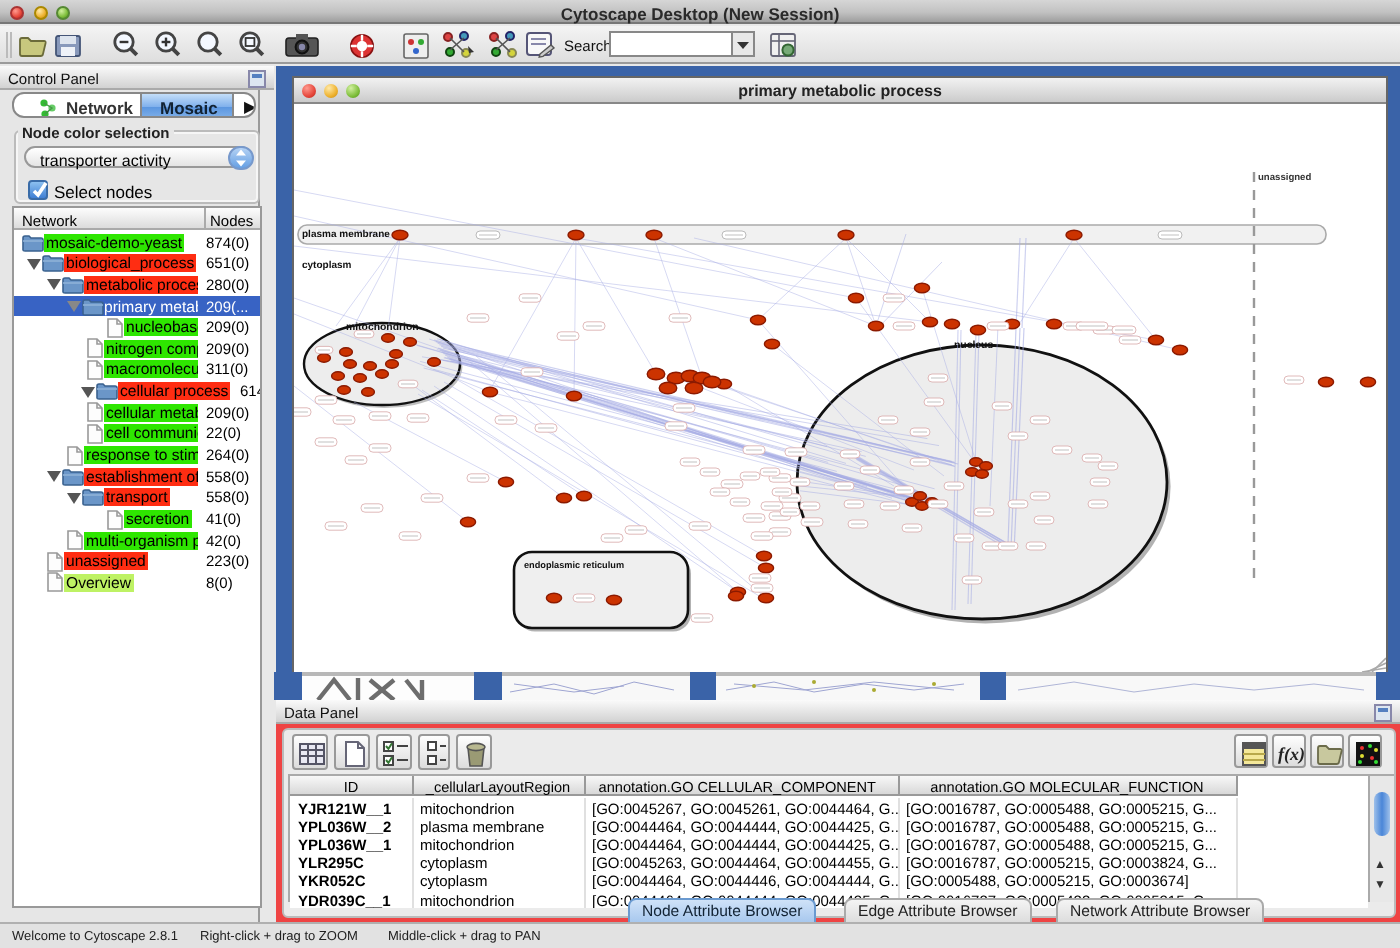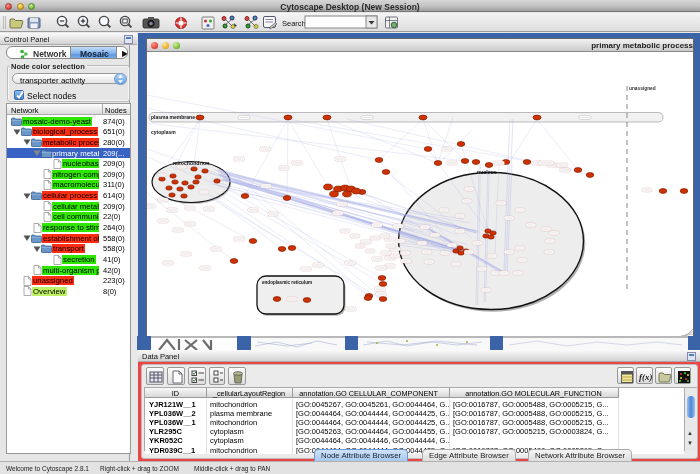--- a/index.html
+++ b/index.html
@@ -207,21 +207,21 @@
           <div style="position:absolute;left:96px;top:1px;font-size:7.5px;color:#000;white-space:nowrap">209(0)</div>
         </div>
         <div style="position:absolute;left:0;top:63.9px;width:123px;height:10.65px;">
           <svg style="position:absolute;left:36px;top:0.5px" width="9" height="10" viewBox="0 0 9 10">
             <path d="M1 9.5 L1 0.5 L5.5 0.5 L8 3 L8 9.5 Z" fill="#fdfdfd" stroke="#999" stroke-width="0.8"></path>
             <path d="M5.5 0.5 L5.5 3 L8 3" fill="none" stroke="#999" stroke-width="0.8"></path>
           </svg>
           <div style="position:absolute;left:45px;top:1px;font-size:7.8px;color:#000;background:#2ee600;white-space:nowrap;padding:0 1px;max-width:47px;overflow:hidden">macromolecule</div>
           <div style="position:absolute;left:96px;top:1px;font-size:7.5px;color:#000;white-space:nowrap">311(0)</div>
         </div>
-        <div style="position:absolute;left:0;top:74.5px;width:123px;height:10.65px;">
+        <div style="position:absolute;left:17px;top:74.5px;width:123px;height:10.65px;">
           <svg style="position:absolute;left:16px;top:1.5px" width="8" height="8" viewBox="0 0 8 8">
             <path d="M0.5 1.5 L7.5 1.5 L4 7 Z" fill="#555"></path>
           </svg>
           <svg style="position:absolute;left:24px;top:1px" width="11" height="9" viewBox="0 0 11 9">
             <path d="M0.5 8 L0.5 2 Q0.5 1 1.5 1 L3.5 1 L4.5 2 L9.5 2 Q10.5 2 10.5 3 L10.5 8 Q10.5 8.5 9.5 8.5 L1.5 8.5 Q0.5 8.5 0.5 8 Z" fill="#6b96c8" stroke="#3a618f" stroke-width="0.8"></path>
             <path d="M0.5 3.5 L10.5 3.5" stroke="#8fb2d8" stroke-width="0.8"></path>
           </svg>
           <div style="position:absolute;left:35px;top:1px;font-size:7.8px;color:#000;background:#ff2d12;white-space:nowrap;padding:0 1px;max-width:57px;overflow:hidden">cellular process</div>
           <div style="position:absolute;left:96px;top:1px;font-size:7.5px;color:#000;white-space:nowrap">614(0)</div>
         </div>
@@ -307,21 +307,21 @@
   </div>
 </div>
 
 <div class="abs" style="left:138px;top:33px;width:562px;height:317px;background:#3a63a8"></div>
 
 <div class="abs" style="left:146px;top:38px;width:548px;height:299px;background:#fff;border:1px solid #666">
   <div class="abs" style="left:0;top:0;width:546px;height:13px;background:linear-gradient(#f2f2f2,#cbcbcb);border-bottom:1px solid #888">
     <div class="abs" style="left:4px;top:3px;width:7px;height:7px;border-radius:50%;background:radial-gradient(circle at 35% 30%,#ff9a8f,#e6483c 60%,#b2241a)"></div>
     <div class="abs" style="left:15px;top:3px;width:7px;height:7px;border-radius:50%;background:radial-gradient(circle at 35% 30%,#ffe9a8,#eeb22f 60%,#c4860d)"></div>
     <div class="abs" style="left:26px;top:3px;width:7px;height:7px;border-radius:50%;background:radial-gradient(circle at 35% 30%,#d2f0a0,#7fbf3c 60%,#4f8f14)"></div>
-    <div class="abs" style="left:0;top:1.5px;width:546px;text-align:right;font-size:8px;font-weight:bold;color:#222">primary metabolic process</div>
+    <div class="abs" style="left:0;top:1.5px;width:546px;text-align:center;font-size:8px;font-weight:bold;color:#222">primary metabolic process</div>
   </div>
   <div class="abs" style="left:0;top:14px;width:546px;height:284px;overflow:hidden"><svg width="546" height="285" viewBox="0 0 546 285">
         <g>
           <rect x="2" y="59.5" width="514" height="9.5" rx="4.5" fill="#f1f1f1" stroke="#aaa" stroke-width="0.8"></rect>
           <ellipse cx="44" cy="129" rx="39" ry="20.5" fill="rgba(0,0,0,0.25)" transform="translate(1.2,1.5)"></ellipse>
           <ellipse cx="44" cy="129" rx="39" ry="20.5" fill="#ededed" stroke="#111" stroke-width="1.2"></ellipse>
           <ellipse cx="344" cy="188" rx="92.5" ry="68.5" fill="rgba(0,0,0,0.3)" transform="translate(1.8,2.2)"></ellipse>
           <ellipse cx="344" cy="188" rx="92.5" ry="68.5" fill="#ededed" stroke="#111" stroke-width="1.4"></ellipse>
           <rect x="110" y="223" width="87" height="38" rx="9" fill="rgba(0,0,0,0.3)" transform="translate(1.5,1.8)"></rect>
           <rect x="110" y="223" width="87" height="38" rx="9" fill="#efefef" stroke="#111" stroke-width="1.3"></rect>
@@ -830,20 +830,21 @@
           <div style="position:absolute;left:65px;top:19.4px;width:82px;height:9.2px;font-size:7.5px;font-weight:normal;white-space:nowrap;overflow:hidden">mitochondrion</div>
           <div style="position:absolute;left:151px;top:19.4px;width:153px;height:9.2px;font-size:7.5px;font-weight:normal;white-space:nowrap;overflow:hidden">[GO:0044464, GO:0044444, GO:0044425, G...</div>
           <div style="position:absolute;left:308px;top:19.4px;width:165px;height:9.2px;font-size:7.5px;font-weight:normal;white-space:nowrap;overflow:hidden">[GO:0016787, GO:0005488, GO:0005215, G...</div>
           <div style="position:absolute;left:4px;top:28.6px;width:57px;height:9.2px;font-size:7.5px;font-weight:bold;white-space:nowrap;overflow:hidden">YLR295C</div>
           <div style="position:absolute;left:65px;top:28.6px;width:82px;height:9.2px;font-size:7.5px;font-weight:normal;white-space:nowrap;overflow:hidden">cytoplasm</div>
           <div style="position:absolute;left:151px;top:28.6px;width:153px;height:9.2px;font-size:7.5px;font-weight:normal;white-space:nowrap;overflow:hidden">[GO:0045263, GO:0044464, GO:0044455, G...</div>
           <div style="position:absolute;left:308px;top:28.6px;width:165px;height:9.2px;font-size:7.5px;font-weight:normal;white-space:nowrap;overflow:hidden">[GO:0016787, GO:0005215, GO:0003824, G...</div>
           <div style="position:absolute;left:4px;top:37.8px;width:57px;height:9.2px;font-size:7.5px;font-weight:bold;white-space:nowrap;overflow:hidden">YKR052C</div>
           <div style="position:absolute;left:65px;top:37.8px;width:82px;height:9.2px;font-size:7.5px;font-weight:normal;white-space:nowrap;overflow:hidden">cytoplasm</div>
           <div style="position:absolute;left:151px;top:37.8px;width:153px;height:9.2px;font-size:7.5px;font-weight:normal;white-space:nowrap;overflow:hidden">[GO:0044464, GO:0044446, GO:0044444, G...</div>
+          <div style="position:absolute;left:308px;top:37.8px;width:165px;height:9.2px;font-size:7.5px;font-weight:normal;white-space:nowrap;overflow:hidden">[GO:0005488, GO:0005215, GO:0003674]</div>
           <div style="position:absolute;left:4px;top:47.0px;width:57px;height:9.2px;font-size:7.5px;font-weight:bold;white-space:nowrap;overflow:hidden">YDR039C__1</div>
           <div style="position:absolute;left:65px;top:47.0px;width:82px;height:9.2px;font-size:7.5px;font-weight:normal;white-space:nowrap;overflow:hidden">mitochondrion</div>
           <div style="position:absolute;left:151px;top:47.0px;width:153px;height:9.2px;font-size:7.5px;font-weight:normal;white-space:nowrap;overflow:hidden">[GO:0044464, GO:0044444, GO:0044425, G...</div>
           <div style="position:absolute;left:308px;top:47.0px;width:165px;height:9.2px;font-size:7.5px;font-weight:normal;white-space:nowrap;overflow:hidden">[GO:0016787, GO:0005488, GO:0005215, G...</div>
           <div style="position:absolute;left:61px;top:0;width:1px;height:56px;background:#e0e0e0"></div>
           <div style="position:absolute;left:147px;top:0;width:1px;height:56px;background:#e0e0e0"></div>
           <div style="position:absolute;left:304px;top:0;width:1px;height:56px;background:#e0e0e0"></div>
           <div style="position:absolute;left:473px;top:0;width:1px;height:56px;background:#e0e0e0"></div>
         </div>
       <div class="abs" style="left:539px;top:0;width:13px;height:63px;background:#e8e8e8;border-left:1px solid #aaa">

